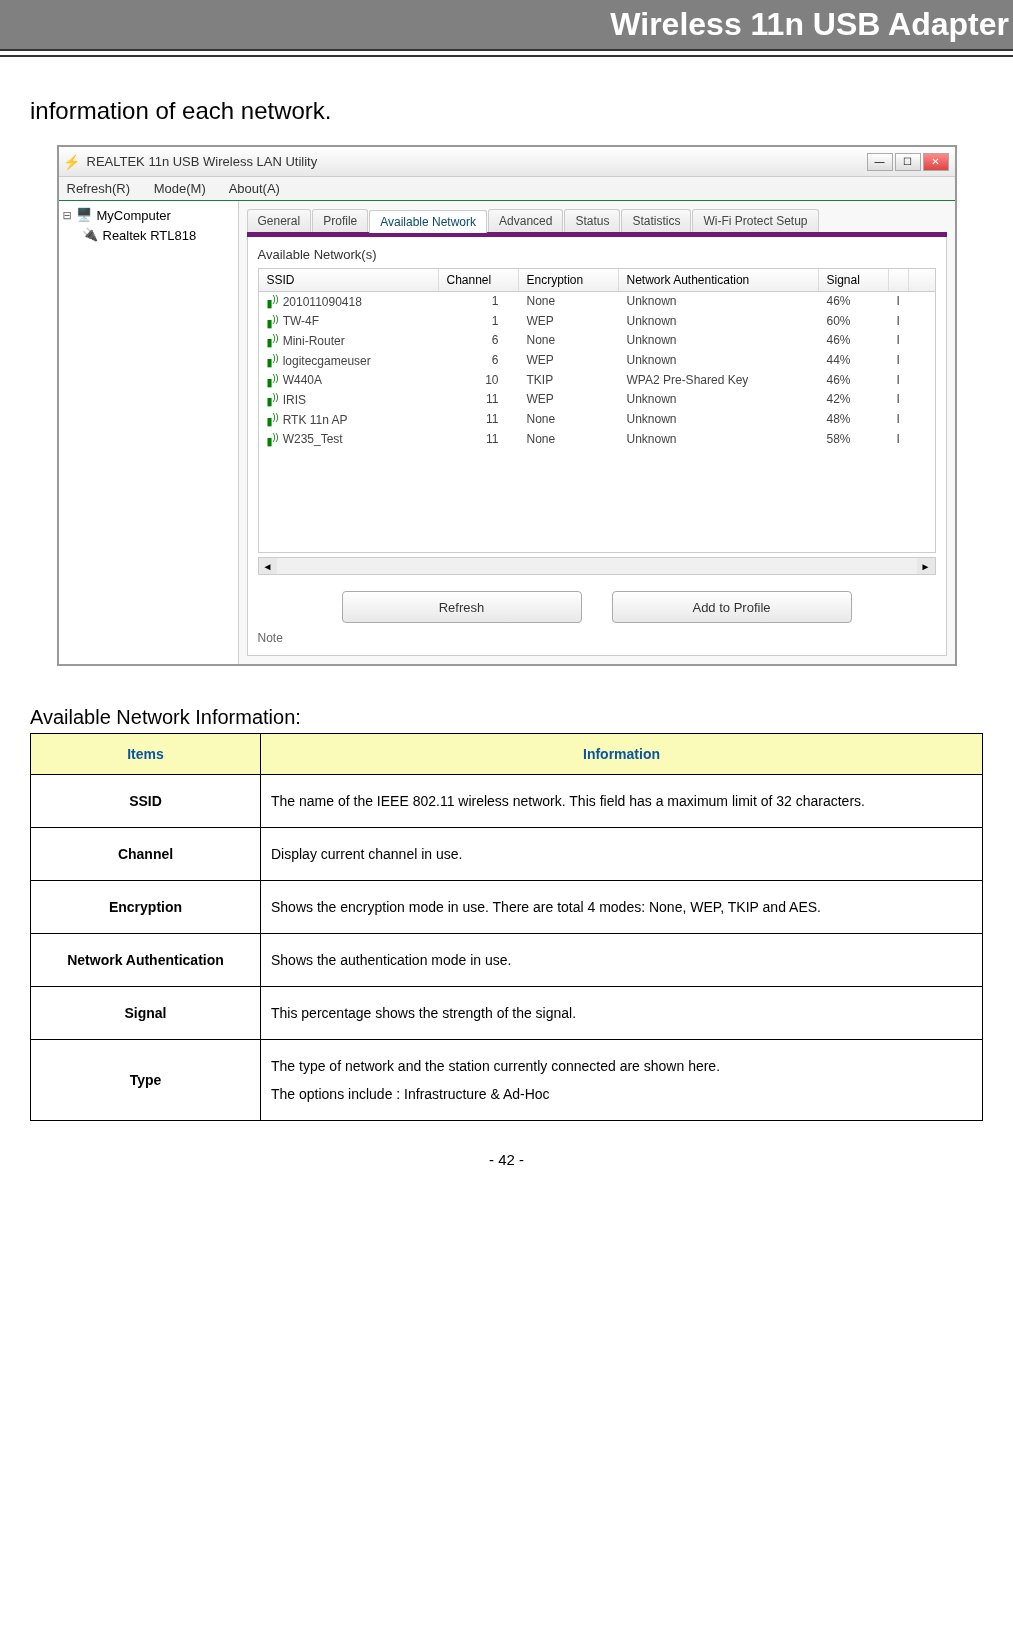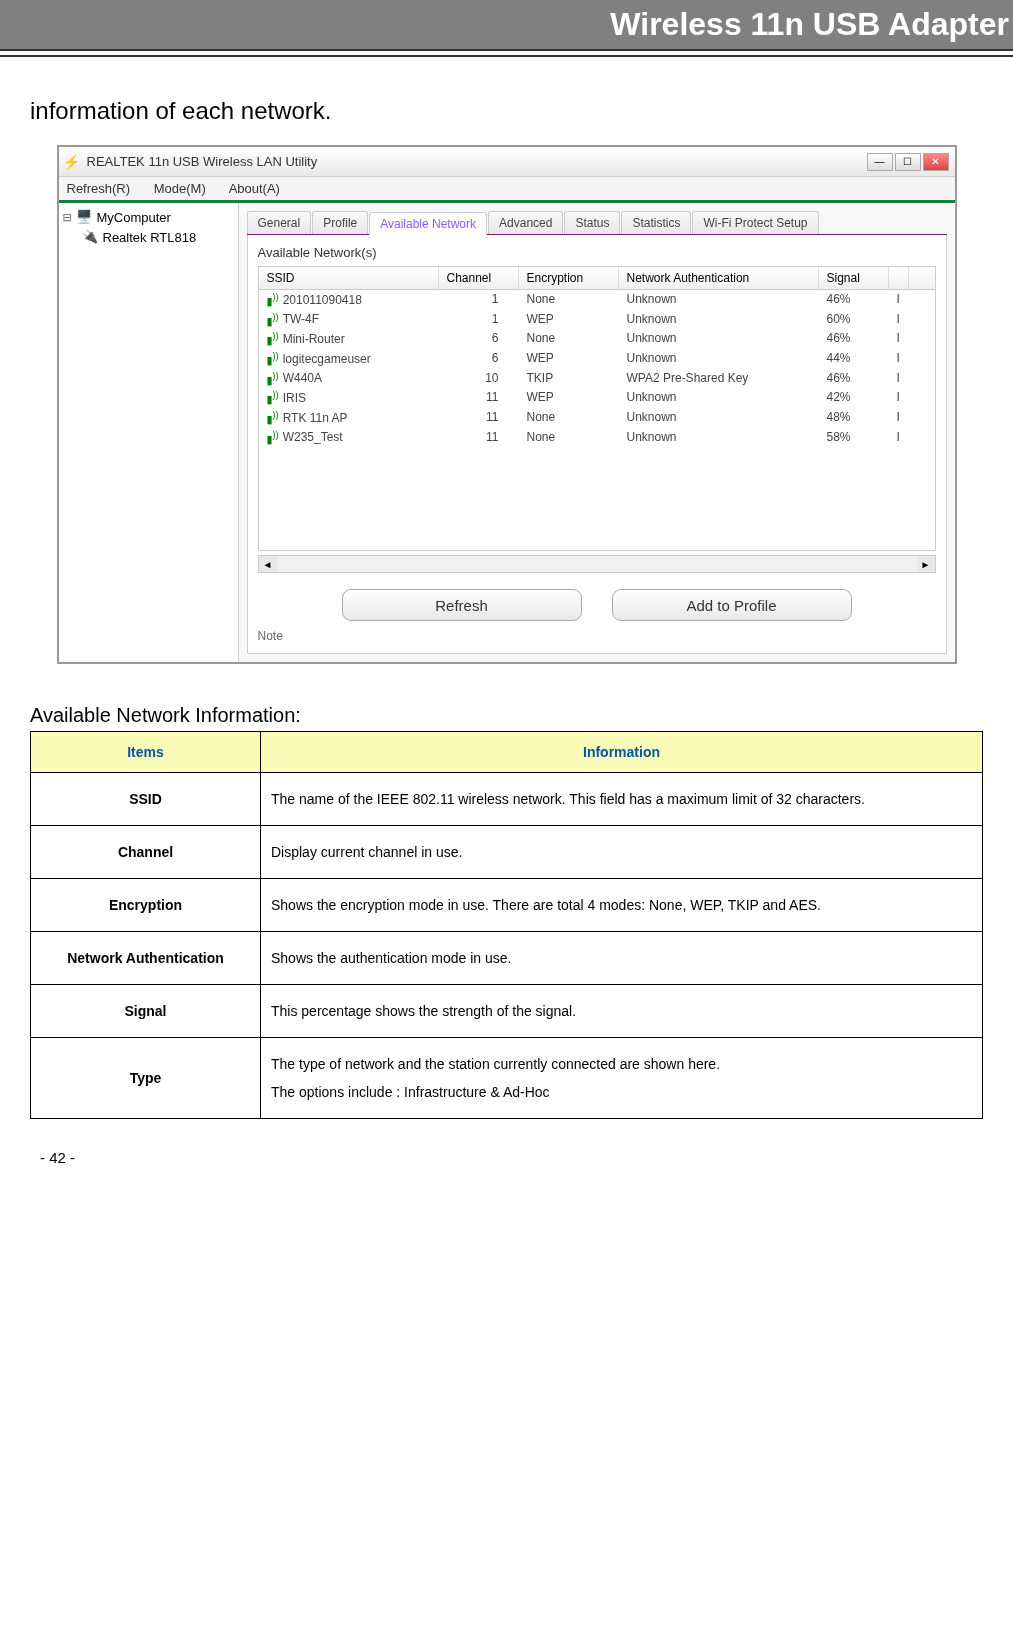--- a/index.html
+++ b/index.html
@@ -82,21 +82,21 @@
     }
     .win-btn.close {
       background: linear-gradient(to bottom, #f88, #d44);
       color: white;
     }
     .menubar {
       background: #f4f4f4;
       padding: 4px 8px;
       font-size: 13px;
       color: #333;
-      border-bottom: 3px solid #15803d;
+      border-bottom: 1px solid #15803d;
     }
     .menubar span {
       margin-right: 20px;
     }
     .app-body {
       display: flex;
       background: #fff;
     }
     .tree-panel {
       width: 180px;
@@ -125,35 +125,35 @@
       display: inline-block;
       font-size: 13px;
     }
     .main-panel {
       flex: 1;
       padding: 8px;
       background: #f8f8f8;
     }
     .tabs {
       display: flex;
-      border-bottom: 1px solid #701a75;
+      border-bottom: 5px solid #701a75;
     }
     .tab {
       padding: 4px 10px;
       font-size: 12px;
       background: linear-gradient(to bottom, #f8f8f8, #e8e8e8);
       border: 1px solid #ccc;
       border-bottom: none;
       border-radius: 3px 3px 0 0;
       margin-right: 1px;
       color: #444;
     }
     .tab.active {
       background: #fff;
-      color: #8b5cf6;
+      color: #0c4a6e;
       position: relative;
       top: 1px;
     }
     .tab-content {
       background: #fff;
       padding: 10px;
       border: 1px solid #ccc;
       border-top: none;
     }
     .section-label {
@@ -227,22 +227,22 @@
       display: flex;
       gap: 30px;
       justify-content: center;
       margin-top: 16px;
     }
     .action-btn {
       width: 240px;
       height: 32px;
       background: linear-gradient(to bottom, #fff, #e8e8e8);
       border: 1px solid #aaa;
-      border-radius: 9px;
-      font-size: 15px;
+      border-radius: 4px;
+      font-size: 13px;
       color: #333;
     }
     .note-label {
       font-size: 12px;
       color: #666;
       margin-top: 8px;
     }
     
     .info-heading {
       font-size: 20px;
@@ -272,21 +272,21 @@
     .info-table td:first-child {
       text-align: center;
       font-weight: bold;
       width: 230px;
       vertical-align: middle;
     }
     .info-table td:last-child {
       text-align: justify;
     }
     .page-number {
-      text-align: left;
+      text-align: center;
       padding: 30px 40px 20px;
       font-size: 15px;
     }
   </style>
 </head>
 <body>
 
 <div class="header">
   <span>Wireless 11n USB Adapter</span>
 </div>

